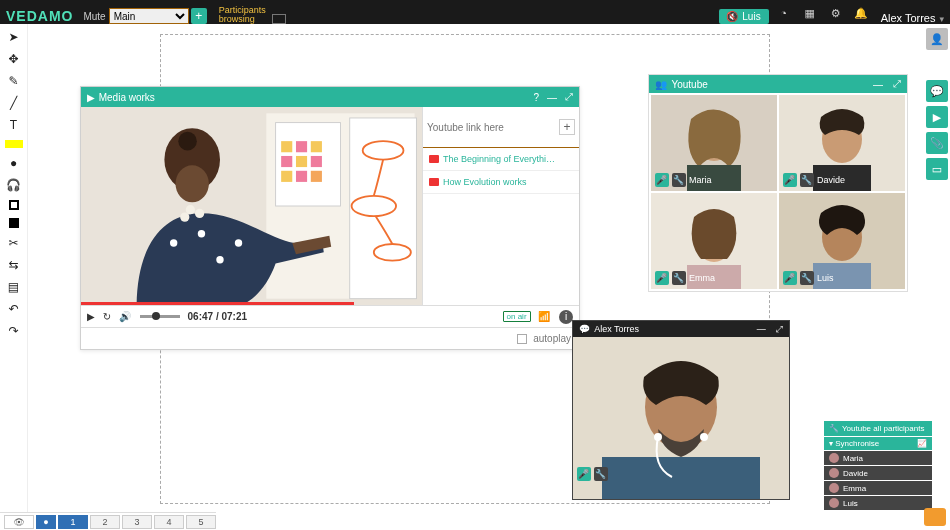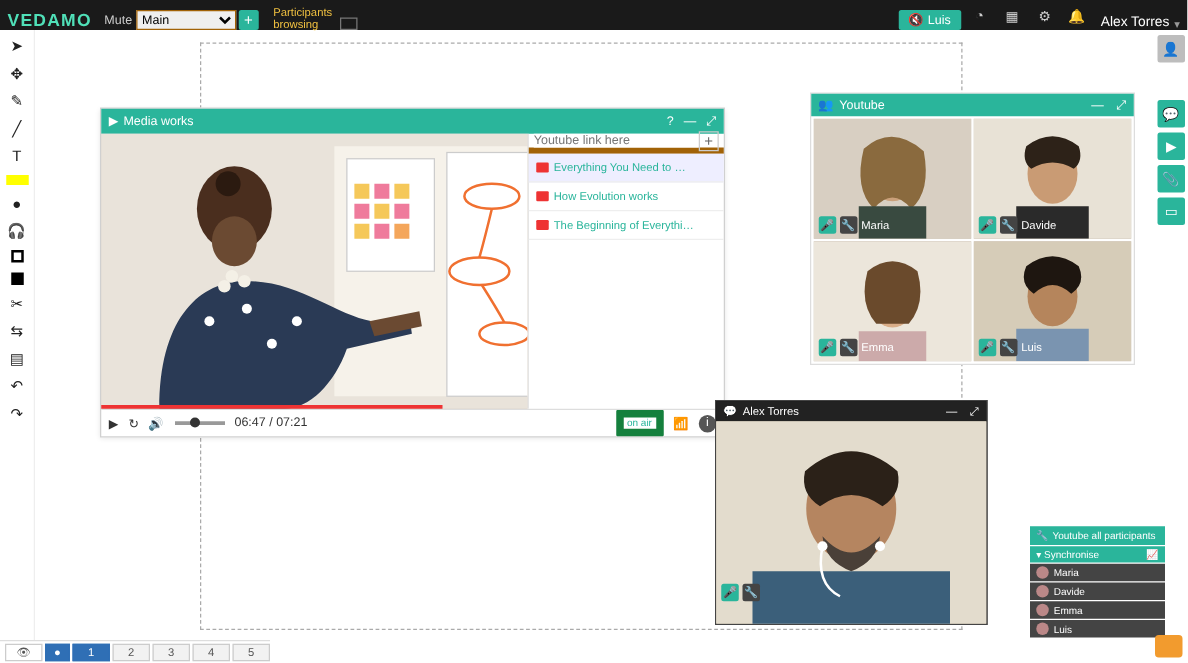--- a/index.html
+++ b/index.html
@@ -29,30 +29,30 @@
 .dash{position:absolute;left:160px;top:34px;width:610px;height:470px;border:1px dashed #aaa;}
 
 .mp{position:absolute;left:80px;top:86px;width:500px;height:264px;border:1px solid #d0d0d0;background:#fff;box-shadow:0 1px 4px rgba(0,0,0,.1);display:flex;flex-direction:column;}
 .mp-head{height:20px;background:#2ab59b;color:#fff;display:flex;align-items:center;padding:0 6px;font-size:10px;}
 .mp-head .t{flex:1;display:flex;align-items:center;gap:4px;}
 .mp-body{flex:1;display:flex;}
 .mp-video{width:368px;position:relative;background:#d8cfc7;}
 .mp-video .scene{position:absolute;inset:0;overflow:hidden;}
 .mp-video .prog{position:absolute;bottom:0;left:0;width:80%;height:3px;background:#e33;}
 .mp-list{flex:1;border-left:1px solid #ddd;display:flex;flex-direction:column;}
-.mp-search{height:16px;border-bottom:5px solid #a16207;display:flex;align-items:center;padding:0 4px;}
+.mp-search{height:41px;border-bottom:1px solid #a16207;display:flex;align-items:center;padding:0 4px;}
 .mp-search input{flex:1;border:none;font-size:10px;outline:none;}
 .mp-plus{width:16px;height:16px;text-align:center;line-height:14px;border:1px solid #ccc;font-size:12px;color:#666;}
 .mp-item{padding:6px 6px;border-bottom:1px solid #eee;display:flex;align-items:center;gap:4px;font-size:9px;color:#2ab59b;}
 .mp-item.sel{background:#eef;}
 .yt{width:10px;height:8px;background:#e33;border-radius:1px;display:inline-block;}
 .mp-ctrl{height:22px;border-top:1px solid #ddd;display:flex;align-items:center;padding:0 6px;font-size:10px;gap:8px;color:#333;}
-.mp-ctrl .time{font-weight:normal;}
+.mp-ctrl .time{font-weight:bold;}
 .mp-ctrl .sep{flex:1;}
-.onair{border:6px solid #15803d;color:#2ab59b;padding:0 3px;font-size:8px;border-radius:1px;margin-left:24px;}
+.onair{border:1px solid #15803d;color:#2ab59b;padding:0 3px;font-size:8px;border-radius:1px;margin-left:24px;}
 .mp-foot{height:22px;border-top:1px solid #ddd;display:flex;align-items:center;padding:0 8px;font-size:10px;color:#777;gap:6px;justify-content:flex-end;}
 .cb{width:10px;height:10px;border:1px solid #aaa;}
 
 .stud{position:absolute;left:648px;top:74px;width:260px;border:1px solid #ddd;background:#fff;}
 .stud-head{height:18px;background:#2ab59b;color:#fff;display:flex;align-items:center;padding:0 6px;font-size:10px;gap:4px;}
 .grid{display:grid;grid-template-columns:1fr 1fr;grid-template-rows:96px 96px;gap:2px;padding:2px;}
 .cam{position:relative;background:#cbbfae;overflow:hidden;}
 .cam .bar{position:absolute;left:4px;bottom:4px;display:flex;align-items:center;gap:3px;font-size:9px;color:#fff;}
 .mic{width:14px;height:14px;background:#2ab59b;border-radius:2px;display:flex;align-items:center;justify-content:center;font-size:9px;}
 .wr{width:14px;height:14px;background:#444;border-radius:2px;display:flex;align-items:center;justify-content:center;font-size:9px;color:#fff;}
@@ -182,46 +182,46 @@
           <path d="M228 150 L268 142 L270 154 L232 162 Z" fill="#6b4a32"></path>
         </svg>
       </div>
       <div class="prog"></div>
     </div>
     <div class="mp-list">
       <div class="mp-search">
         <input placeholder="Youtube link here" style="">
         <div class="mp-plus">+</div>
       </div>
-      <div class="mp-item sel">
+      <div class="mp-item">
           <span class="yt"></span>
-          <span>Everything You Need to …</span>
+          <span>The Beginning of Everythi…</span>
         </div>
       <div class="mp-item">
           <span class="yt"></span>
           <span>How Evolution works</span>
-        </div>
-      <div class="mp-item">
-          <span class="yt"></span>
-          <span>The Beginning of Everythi…</span>
         </div>
     </div>
   </div>
   <div class="mp-ctrl">
     <span>▶</span>
     <span>↻</span>
     <span>🔊</span>
     <span style="display:inline-block;width:40px;height:3px;background:#999;position:relative;">
         <span style="position:absolute;left:12px;top:-3px;width:8px;height:8px;border-radius:50%;background:#333;"></span>
       </span>
     <span class="time"><span>06:47</span> / <span>07:21</span></span>
     <span class="sep"></span>
     <span class="onair">on air</span>
     <span>📶</span>
     <span style="width:14px;height:14px;border-radius:50%;background:#555;color:#fff;text-align:center;line-height:14px;">i</span>
+  </div>
+  <div class="mp-foot">
+    <div class="cb"></div>
+    <span>autoplay</span>
   </div>
 </div>
 
 <div class="stud">
   <div class="stud-head">
     <span>👥</span>
     <span>Youtube</span>
     <span style="flex:1"></span>
     <span>—</span>
     <span style="margin-left:6px;">⤢</span>

